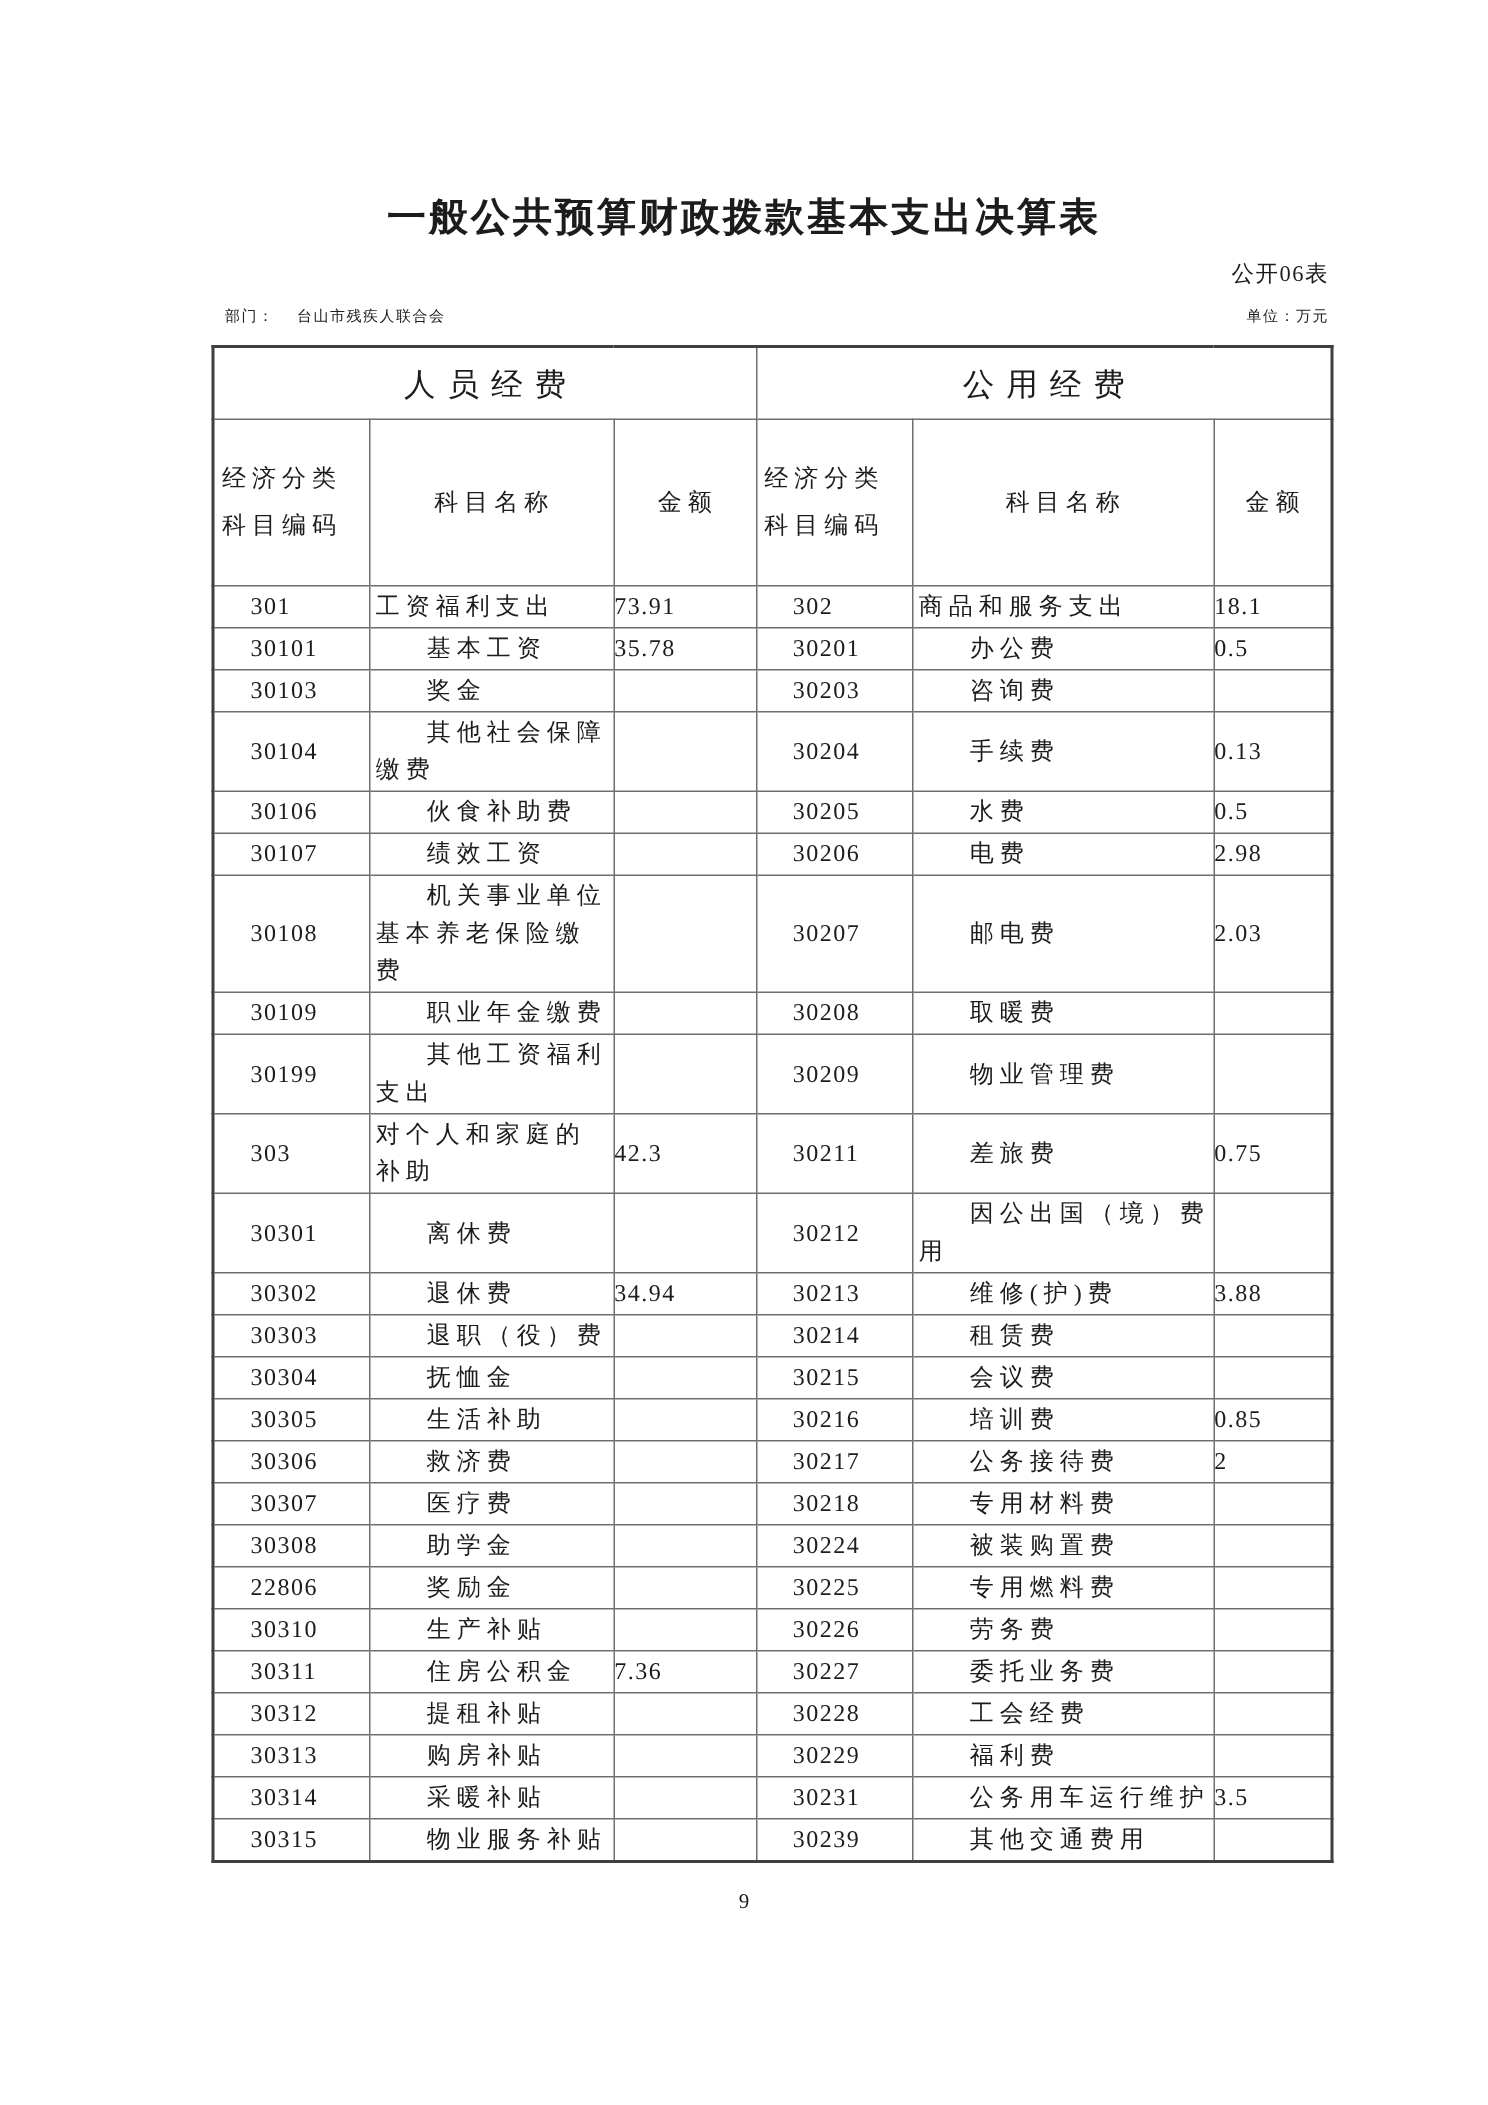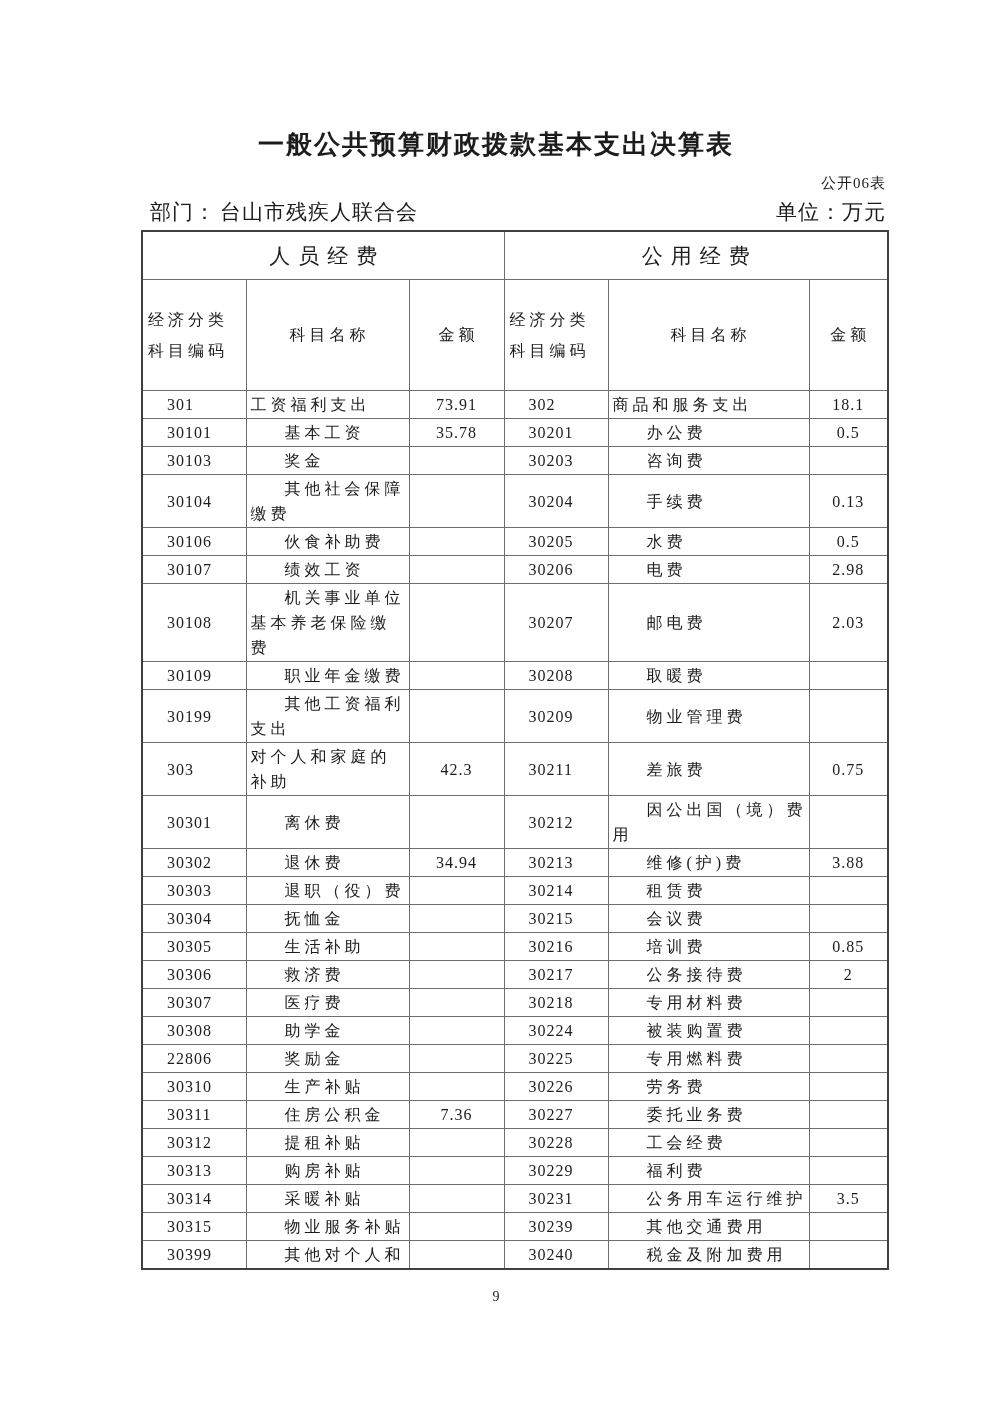--- a/index.html
+++ b/index.html
@@ -33,25 +33,25 @@
     margin: 15px 106px 0 0;
     text-align: right;
     font-size: 15px;
     letter-spacing: 1px;
     line-height: 17px;
   }
   .meta-row {
     display: flex;
     align-items: baseline;
     margin: 11px 106px 0 150px;
-    font-size: 21px;
+    font-size: 10px;
     letter-spacing: 1px;
     line-height: 18px;
   }
-  .meta-dept-value { margin-left: 4px; }
+  .meta-dept-value { margin-left: 15px; }
   .meta-unit { margin-left: auto; }
 
   table.budget {
     margin: 9px 0 0 141px;
     width: 746px;
     table-layout: fixed;
     border-collapse: collapse;
     border: 2px solid #3f3f3f;
   }
   table.budget th, table.budget td {
@@ -95,21 +95,20 @@
   }
   td.name {
     padding-left: 4px;
     letter-spacing: 4px;
   }
   td.name.sub {
     text-indent: 34px;
     margin-top: 17px;
   }
   td.amount {
-    text-align: center;
     letter-spacing: 1px;
   }
   .page-num {
     margin-top: 19px;
     text-align: center;
     font-size: 14px;
     line-height: 16px;
   }
 </style>
 </head>
@@ -344,26 +343,18 @@
           <td class="amount">3.5</td>
         </tr>
         <tr>
           <td class="code">30315</td>
           <td class="name sub">物业服务补贴</td>
           <td class="amount"></td>
           <td class="code">30239</td>
           <td class="name sub">其他交通费用</td>
           <td class="amount"></td>
         </tr>
-        <tr>
-          <td class="code">30399</td>
-          <td class="name sub">其他对个人和</td>
-          <td class="amount"></td>
-          <td class="code">30240</td>
-          <td class="name sub">税金及附加费用</td>
-          <td class="amount"></td>
-        </tr>
       </tbody>
   </table>
 
   <div class="page-num">9</div>
 
 </div>
 
 </body></html>

